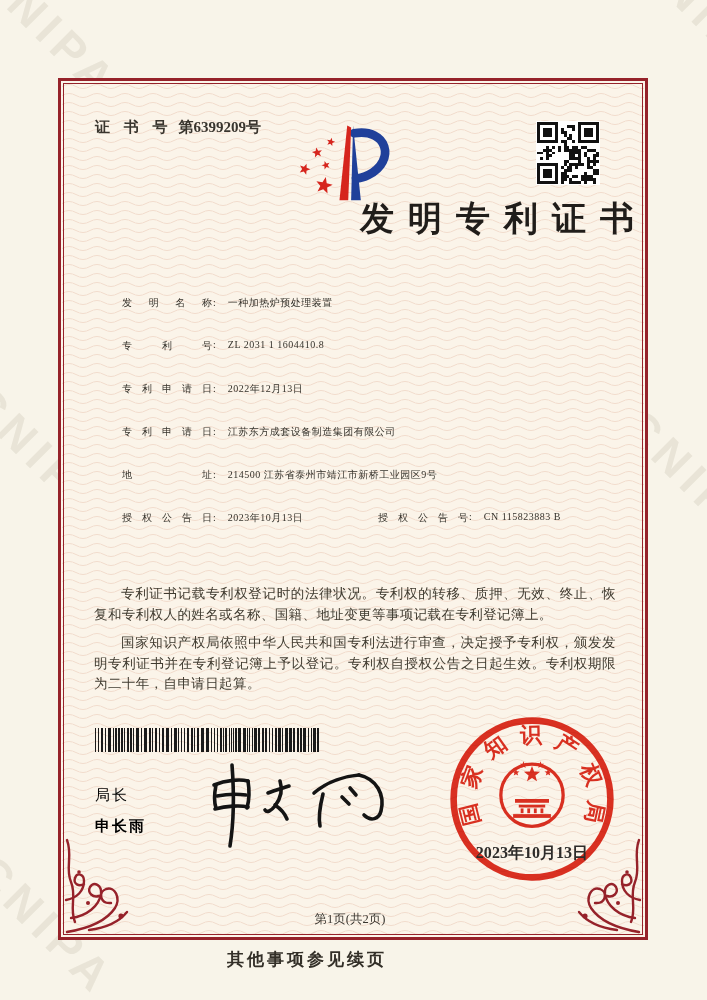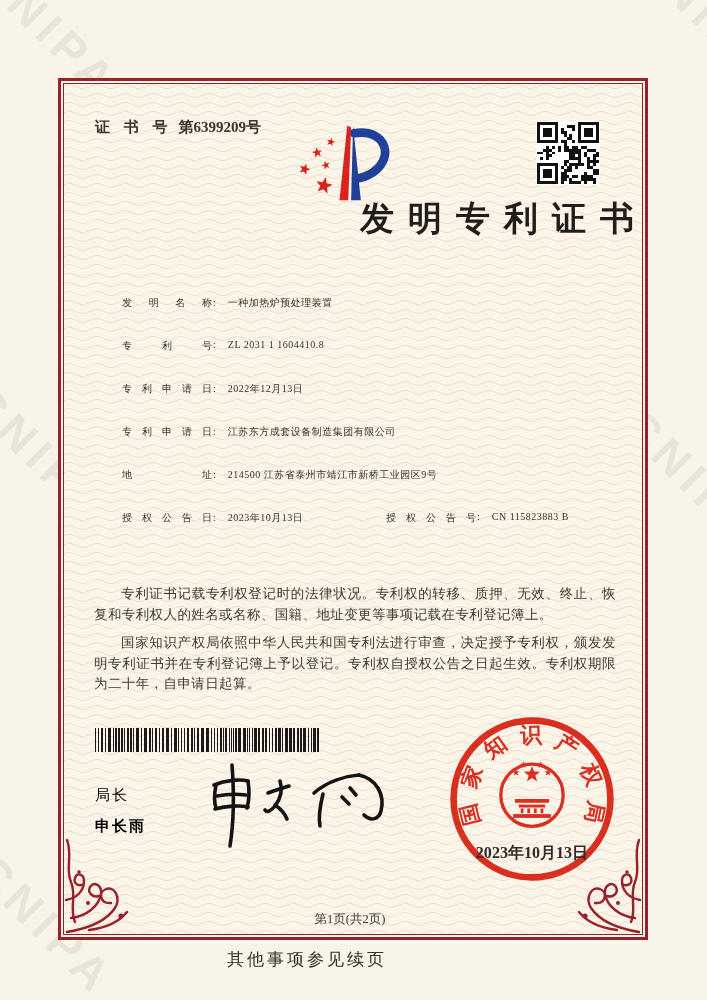--- a/index.html
+++ b/index.html
@@ -31,40 +31,40 @@
          font-size:34px;font-weight:bold;letter-spacing:14px;padding-left:2px;
          box-sizing:border-box;color:#201d1a;}
 
   
   .fields{position:absolute;left:95px;top:296px;width:520px;font-size:10px;color:#35322b;margin-left:27px;}
   .frow{height:43px;position:relative;white-space:nowrap;}
   .flabel{display:inline-block;width:90px;text-align:justify;text-align-last:justify;
           vertical-align:top;}
   .colon{margin-left:1px;}
   .fvalue{margin-left:12px;letter-spacing:0.5px;}
-  .pair2{position:absolute;left:264px;top:0;}
+  .pair2{position:absolute;left:256px;top:0;}
 
   
   .paras{position:absolute;left:94px;top:584px;width:522px;color:#3f3a2f;}
   .paras p{margin:0 0 8px;font-size:13.5px;line-height:20.5px;text-indent:2em;
            text-align:justify;letter-spacing:0.4px;}
 
   .barcode{position:absolute;left:95px;top:728px;}
 
   .director{position:absolute;left:95px;top:786px;font-size:15px;color:#000000;}
   .director .name{display:block;margin-top:12px;font-weight:bold;letter-spacing:2px;}
   .dtitle{letter-spacing:2px;}
   .signature{position:absolute;left:196px;top:753px;}
 
   .seal{position:absolute;left:447px;top:714px;mix-blend-mode:multiply;opacity:0.95;}
 
   .page-no{position:absolute;left:58px;top:911px;width:584px;text-align:center;
            font-size:12.5px;color:#3a3630;}
   .cont-note{position:absolute;left:0;top:948px;width:614px;text-align:center;
-             font-size:17px;letter-spacing:3px;color:#332f28;}
+             font-size:17px;letter-spacing:3px;color:#332f28;font-weight:bold;}
 </style>
 </head>
 <body>
 
 <div class="page">
 
   <span class="wm" style="left:-38px;top:2px">CNIPA</span>
   <span class="wm" style="left:618px;top:-14px">CNIPA</span>
   <span class="wm" style="left:438px;top:300px">CNIPA</span>
   <span class="wm" style="left:-48px;top:428px">CNIPA</span>

